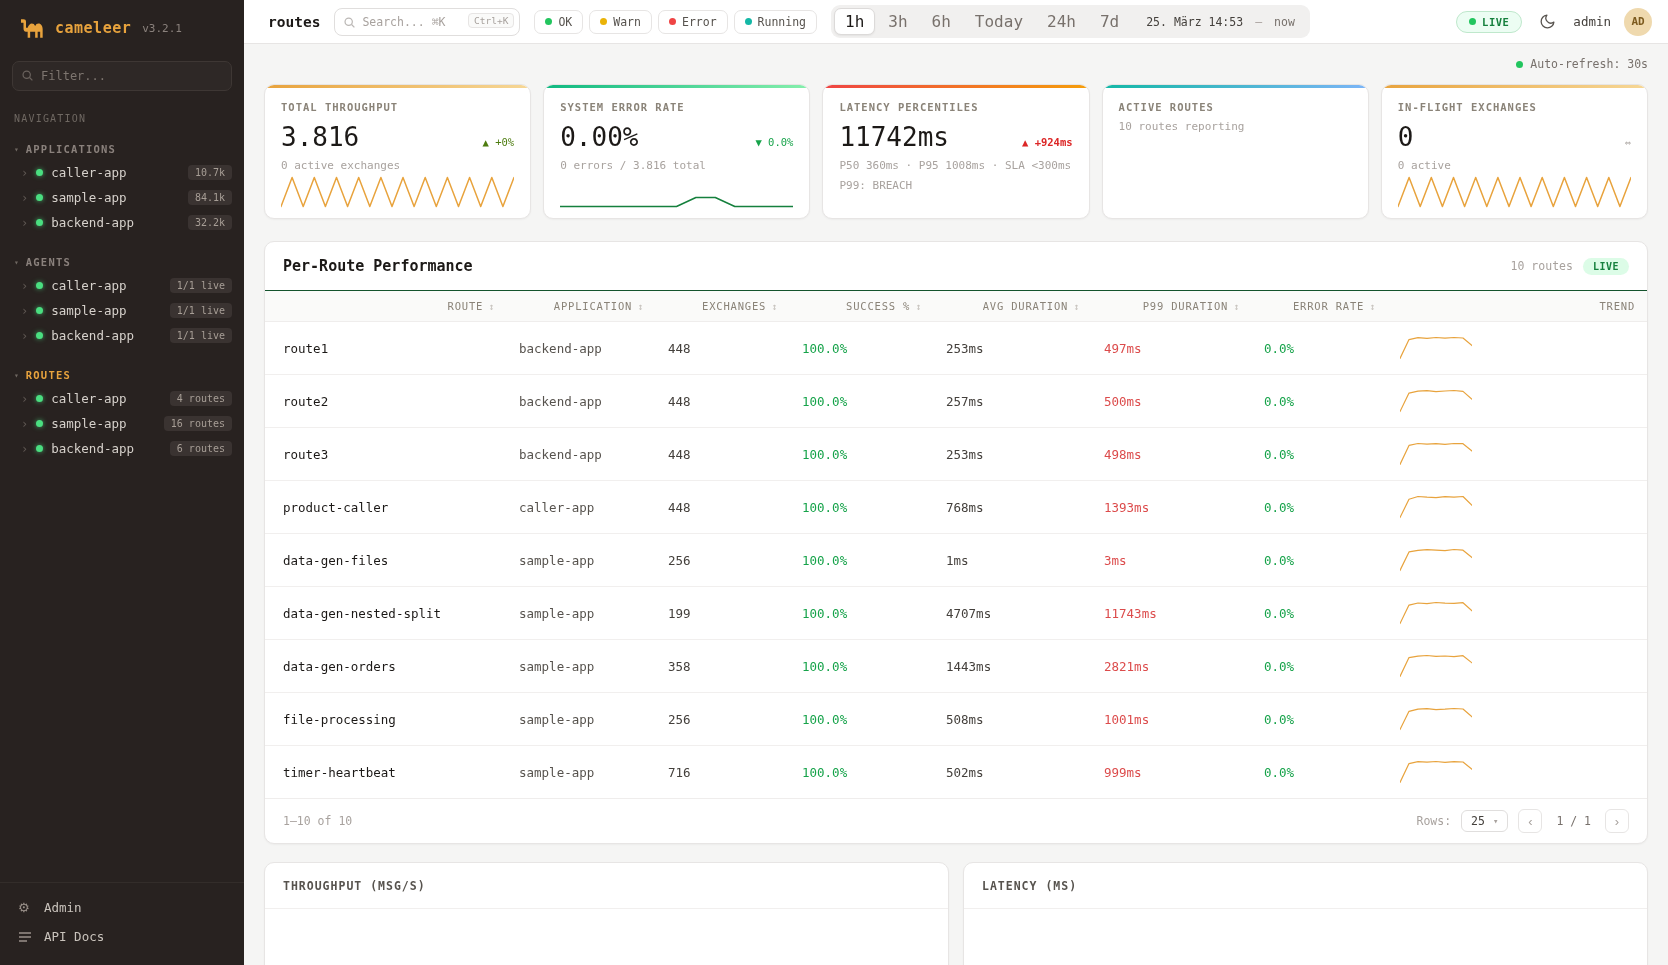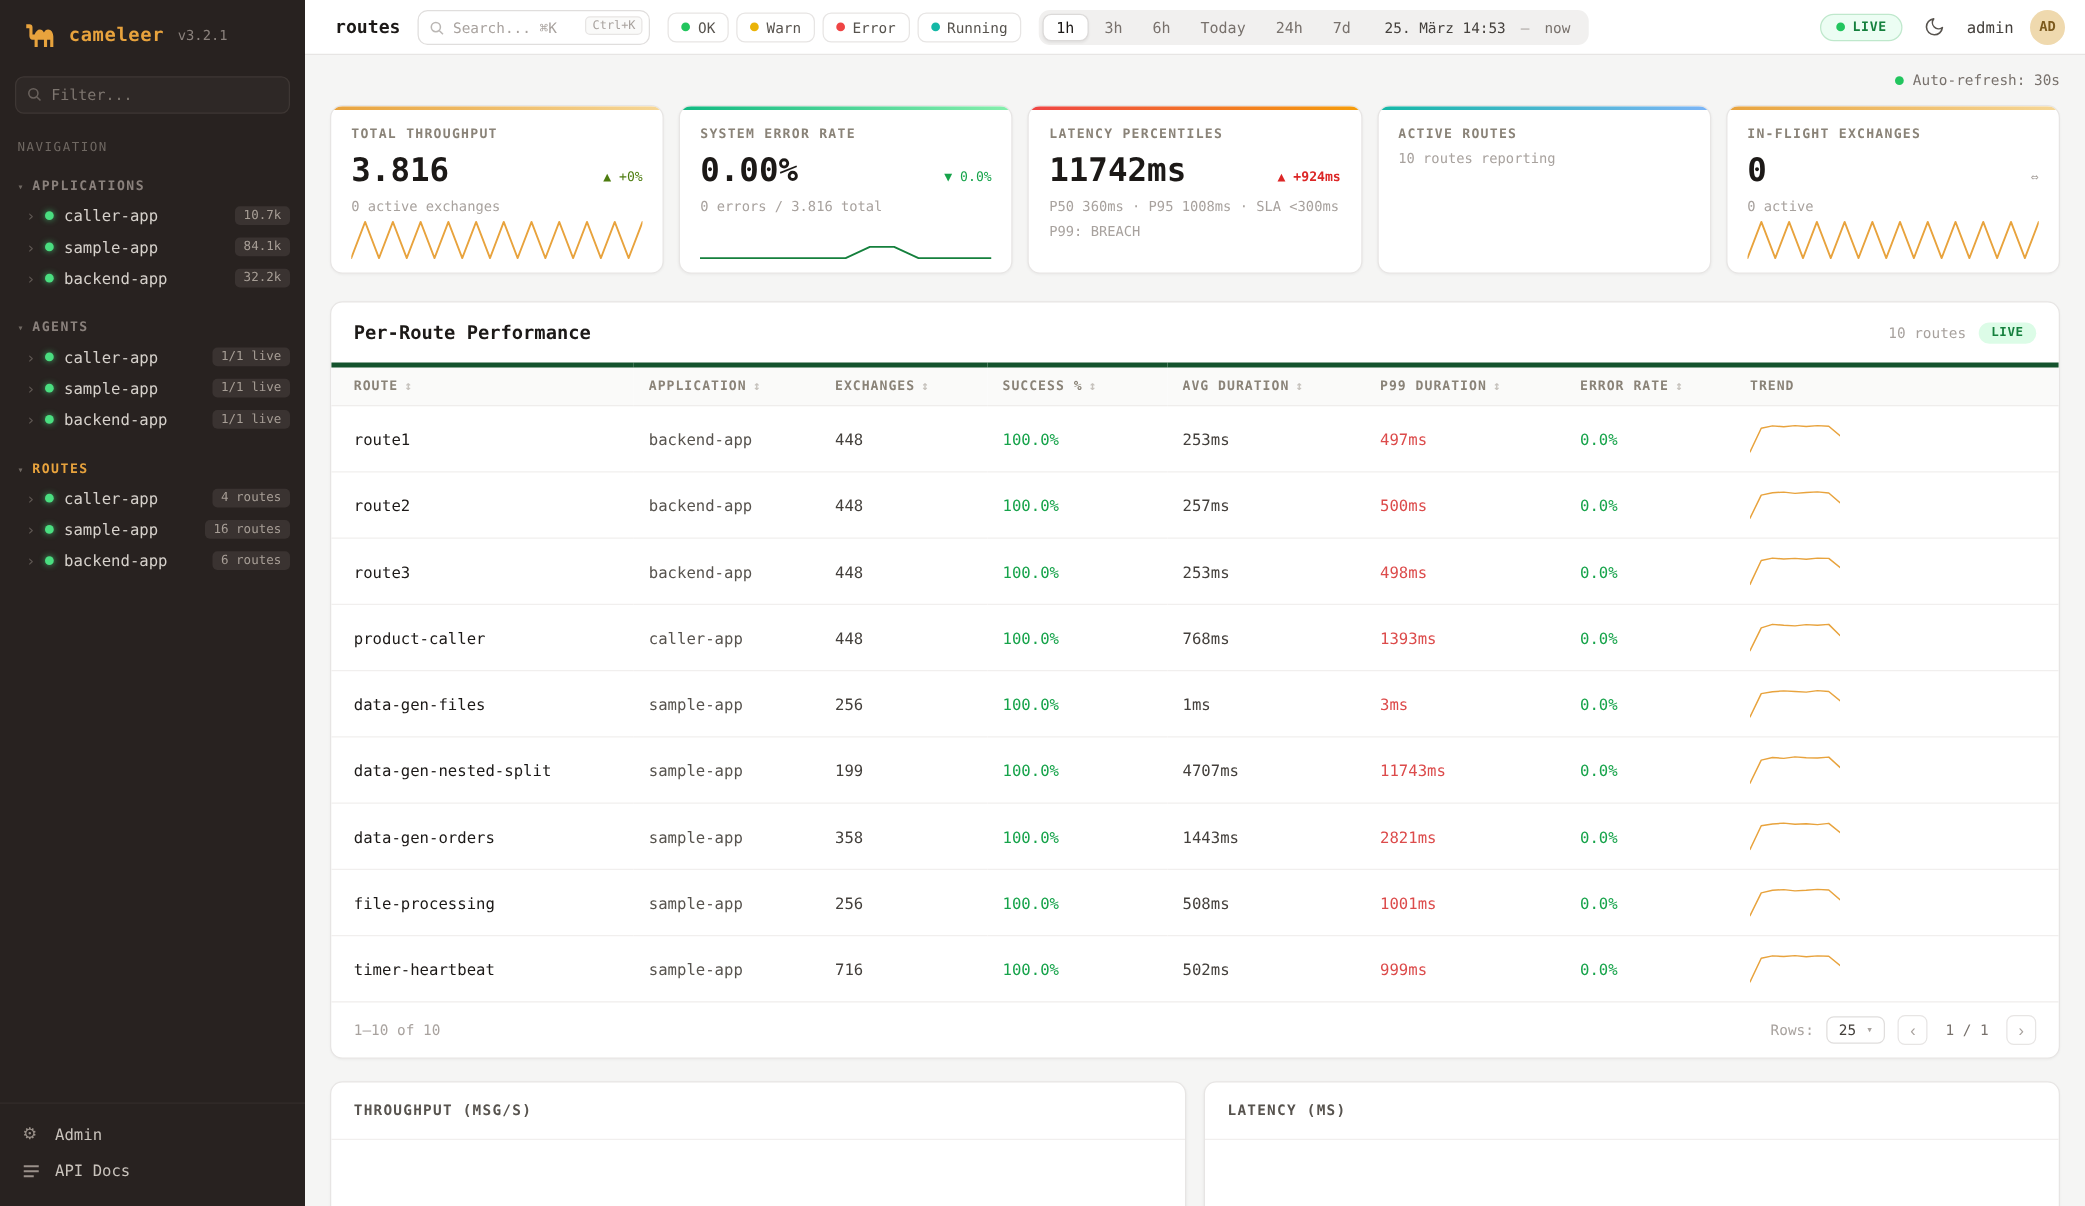--- a/index.html
+++ b/index.html
@@ -41,21 +41,21 @@
   .search-wrap { position:relative; width:186px; }
   .search-wrap svg { position:absolute; left:9px; top:8px; opacity:.5; }
   .search-input { width:100%; height:28px; border:1px solid #e0dedd; border-radius:8px; background:#fff;
     font:inherit; font-size:11.5px; color:#44403c; padding:0 52px 0 27px; outline:none; }
   .search-input::placeholder { color:#a8a29e; }
   .kbd { position:absolute; right:6px; top:5px; border:1px solid #e7e5e4; border-radius:4px; font-size:9.5px; color:#a8a29e; padding:1px 5px; background:#fafaf9; }
   .chips { display:flex; gap:6px; }
   .chip { display:flex; align-items:center; gap:6px; border:1px solid #e7e5e4; background:#fff; border-radius:7px;
     padding:4px 10px; font:inherit; font-size:11.5px; color:#57534e; cursor:pointer; }
   .range-group { display:flex; align-items:center; background:#f1f0ef; border-radius:9px; padding:3px; gap:2px; }
-  .range-btn { border:none; background:transparent; font:inherit; font-size:12px; color:#78716c; padding:4px 11px; border-radius:7px; cursor:pointer; }
+  .range-btn { border:none; background:transparent; font:inherit; font-size:16px; color:#78716c; padding:4px 11px; border-radius:7px; cursor:pointer; }
   .range-btn.active { background:#fff; color:#1c1917; border:1px solid #dcdad9; box-shadow:0 1px 2px rgba(0,0,0,.06); padding:3px 10px; }
   .range-date { font-size:11.5px; color:#44403c; padding:0 10px 0 14px; }
   .range-dash { color:#a8a29e; font-size:11.5px; }
   .range-now { font-size:11.5px; color:#78716c; padding:0 12px 0 10px; }
   .top-right { margin-left:auto; display:flex; align-items:center; gap:13px; }
   .live-pill { display:flex; align-items:center; gap:6px; background:#ecfdf3; border:1px solid #bfe8cc; border-radius:999px; padding:4px 12px; cursor:pointer; }
   .live-pill span.txt { font-size:10.5px; font-weight:bold; color:#15803d; letter-spacing:.5px; }
   .dot.live { background:#22c55e; }
   .moon-btn { border:none; background:transparent; color:#57534e; cursor:pointer; display:flex; padding:4px; }
   .user-name { font-size:12.5px; color:#44403c; }
@@ -68,39 +68,39 @@
   .kpi-grid { display:grid; grid-template-columns:repeat(5,1fr); gap:12px; }
   .kpi-card { position:relative; background:#fff; border:1px solid #e7e5e4; border-radius:10px; padding:16px 16px 10px; height:135px; overflow:hidden; box-shadow:0 1px 2px rgba(0,0,0,.04); }
   .kpi-accent { position:absolute; top:0; left:0; right:0; height:3px; }
   .acc-0 { background:linear-gradient(90deg,#e8a33d,#f6d796); }
   .acc-1 { background:linear-gradient(90deg,#10b981,#86efac); }
   .acc-2 { background:linear-gradient(90deg,#ef4444,#f59e0b); }
   .acc-3 { background:linear-gradient(90deg,#14b8a6,#7cb5f7); }
   .acc-4 { background:linear-gradient(90deg,#e8a33d,#f6d796); }
   .kpi-label { font-size:10.5px; letter-spacing:1px; color:#8a8378; font-weight:bold; }
   .kpi-valrow { display:flex; align-items:baseline; justify-content:space-between; margin-top:9px; gap:6px; }
-  .kpi-value { font-size:26px; font-weight:bold; color:#1c1917; white-space:nowrap; }
+  .kpi-value { font-size:26px; font-weight:normal; color:#1c1917; white-space:nowrap; }
   .kpi-delta { font-size:10.5px; white-space:nowrap; }
   .d-green { color:#4d7c0f; }
   .d-green2 { color:#16a34a; }
   .d-red { color:#dc2626;font-weight:bold; }
   .d-gray { color:#a8a29e; }
   .kpi-sub { font-size:11px; color:#a8a29e; margin-top:7px; white-space:nowrap; overflow:hidden; }
   .spark { position:absolute; left:16px; right:16px; bottom:10px; height:32px; }
   .spark-low { height:12px; }
   
   .panel { background:#fff; border:1px solid #e7e5e4; border-radius:10px; margin-top:22px; overflow:hidden; box-shadow:0 1px 2px rgba(0,0,0,.04); }
   .panel-head { display:flex; align-items:center; padding:15px 18px; gap:10px; }
   .panel-title { font-size:15px; font-weight:bold; color:#1c1917; }
   .panel-head .spacer { flex:1; }
   .routes-count { font-size:11.5px; color:#a8a29e; }
   .live-badge { background:#dcfce7; color:#15803d; font-size:10px; font-weight:bold; border-radius:999px; padding:3px 10px; letter-spacing:.5px; }
   table { width:100%; border-collapse:collapse; table-layout:fixed; }
-  thead th { background:#fafaf9; text-align:left; font-size:10.5px; letter-spacing:.8px; color:#8a8378; font-weight:bold;
-    padding:9px 12px; border-top:4px solid #14532d; border-bottom:1px solid #efedec; cursor:pointer; }
+  thead th { background:#fafaf9; text-align:right; font-size:10.5px; letter-spacing:.8px; color:#8a8378; font-weight:normal;
+    padding:9px 12px; border-top:1px solid #14532d; border-bottom:1px solid #efedec; cursor:pointer; }
   thead th:first-child { padding-left:18px; }
   th .sort { color:#c6c2bd; margin-left:5px; font-size:10px; }
   .col-route{width:242px}.col-app{width:149px}.col-exch{width:134px}.col-succ{width:144px}
   .col-avg{width:158px}.col-p99{width:160px}.col-err{width:136px}.col-trend{width:auto}
   tbody td { padding:14px 12px; border-bottom:1px solid #f1efee; font-size:12.5px; white-space:nowrap; overflow:hidden; }
   tbody td:first-child { padding-left:18px; }
   tbody tr:last-child td { border-bottom:none; }
   tbody tr { cursor:pointer; }
   .c-route{color:#1c1917}.c-app{color:#57534e}.c-exch{color:#44403c}
   .c-succ{color:#16a34a}.c-avg{color:#44403c}.c-p99{color:#dc4b4b}.c-err{color:#16a34a}

